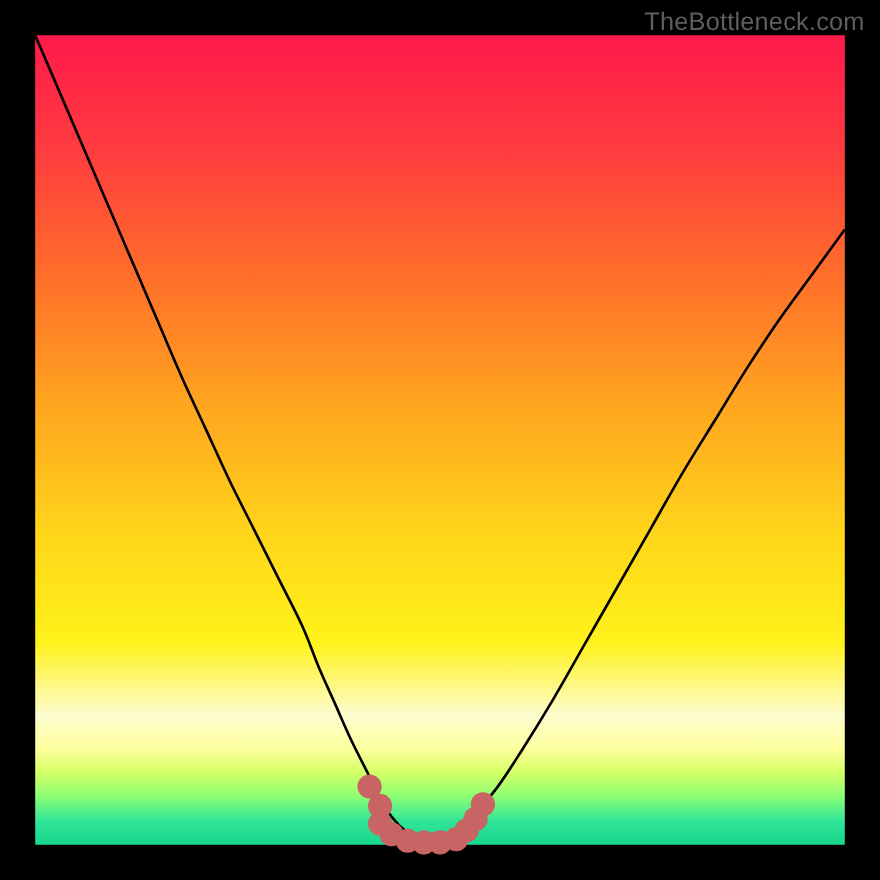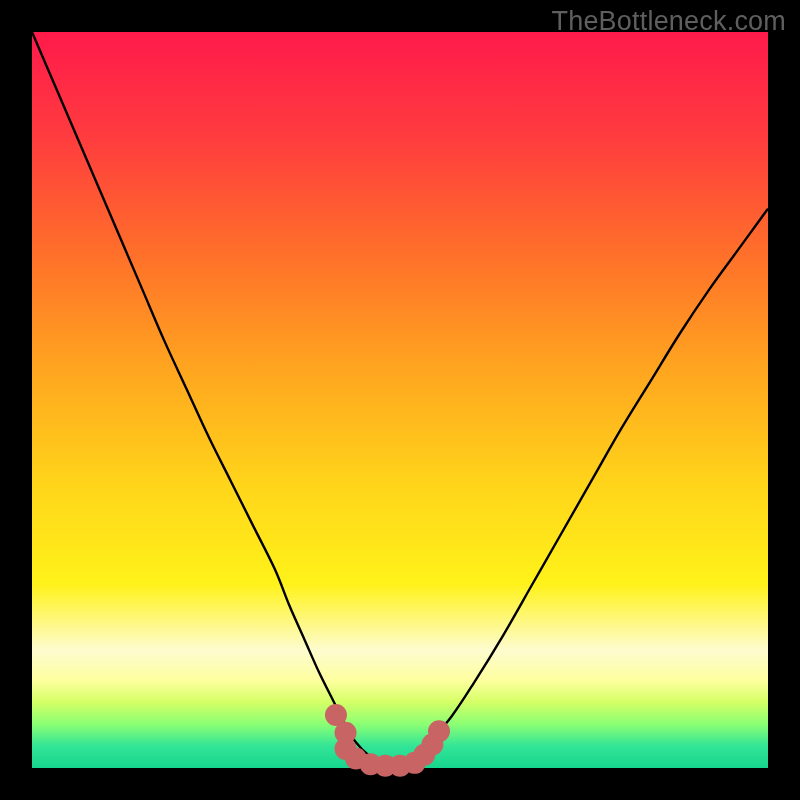--- a/index.html
+++ b/index.html
@@ -25,21 +25,21 @@
     top: 32px;
     width: 736px;
     height: 736px;
     
   }
   .watermark {
     position: absolute;
     top: 6px;
     right: 14px;
     color: #5f5f5f;
-    font-size: 27px;
+    font-size: 23px;
     font-weight: 500;
     letter-spacing: 0.2px;
   }
   svg.overlay {
     position: absolute;
     left: 32px;
     top: 32px;
     width: 736px;
     height: 736px;
     overflow: visible;

